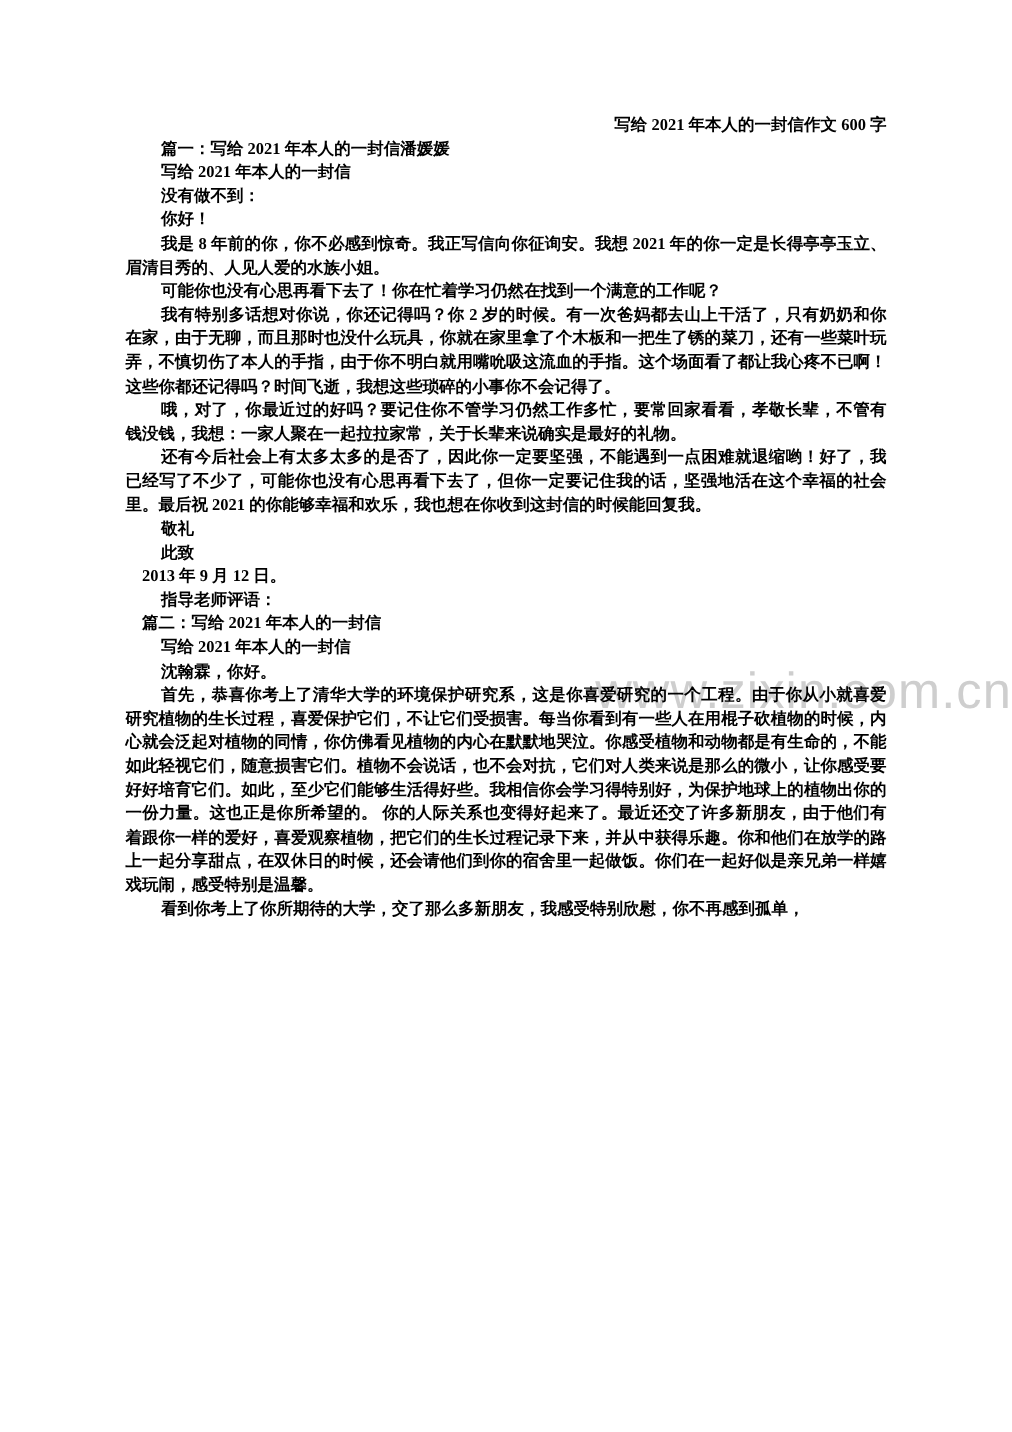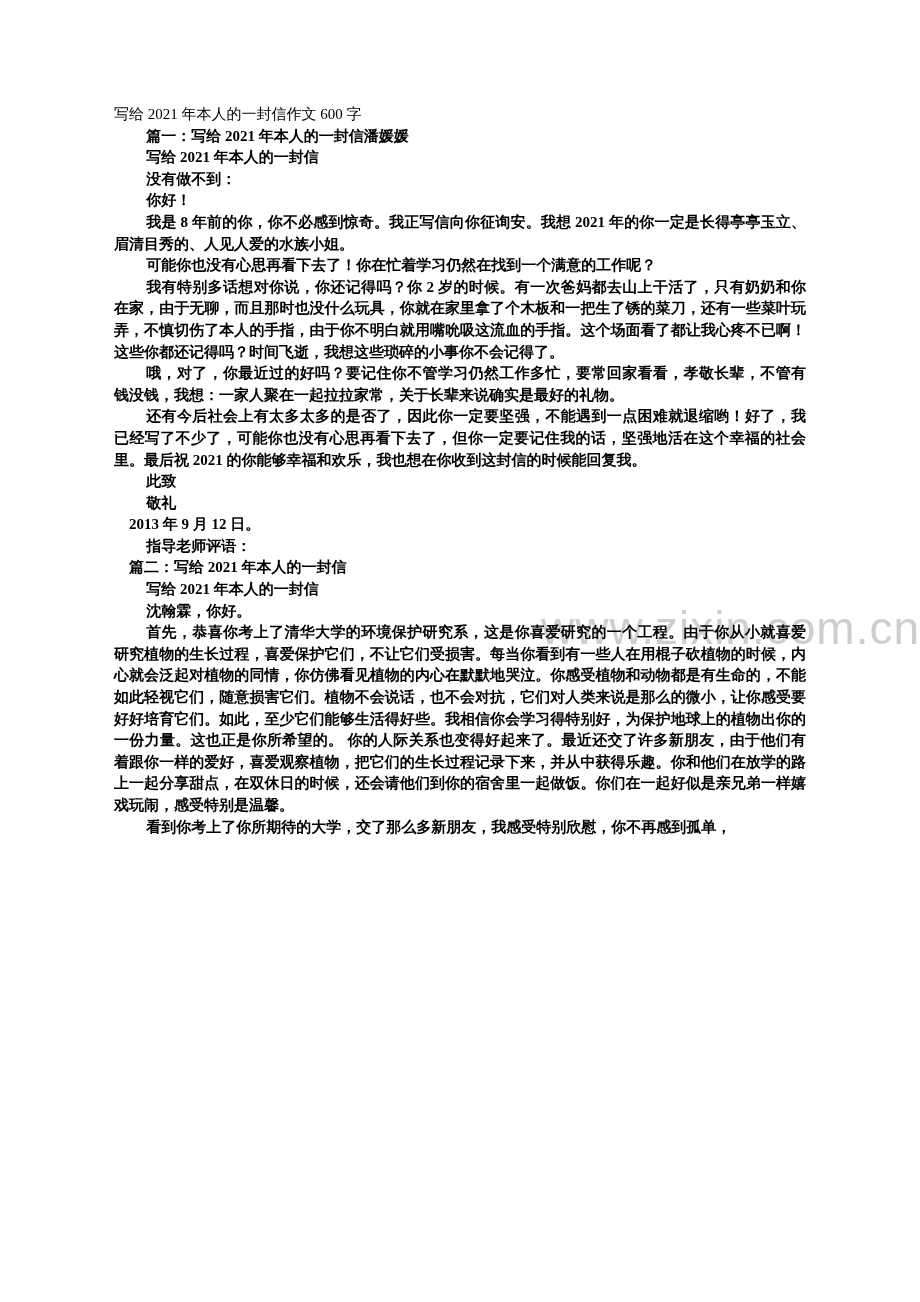--- a/index.html
+++ b/index.html
@@ -16,22 +16,22 @@
     background: #ffffff;
     font-family: "Liberation Serif", "DejaVu Serif", serif;
     font-size: 15px;
     line-height: 21.6px;
     color: #000000;
     overflow: hidden;
   }
   .doc-title {
     margin: 0;
     font-size: 15px;
-    font-weight: normal;
-    text-align: left;
+    font-weight: bold;
+    text-align: right;
     text-indent: 0;
   }
   .doc-body {
     position: relative;
     z-index: 1;
   }
   .doc-body p {
     margin: 0;
     text-align: justify;
     text-justify: inter-ideograph;
@@ -65,22 +65,22 @@
     <div id="paragraphs">
         <p class="indent-2">篇一：写给 2021 年本人的一封信潘媛媛</p>
         <p class="indent-2">写给 2021 年本人的一封信</p>
         <p class="indent-2">没有做不到：</p>
         <p class="indent-2">你好！</p>
         <p class="indent-2">我是 8 年前的你，你不必感到惊奇。我正写信向你征询安。我想 2021 年的你一定是长得亭亭玉立、眉清目秀的、人见人爱的水族小姐。</p>
         <p class="indent-2">可能你也没有心思再看下去了！你在忙着学习仍然在找到一个满意的工作呢？</p>
         <p class="indent-2">我有特别多话想对你说，你还记得吗？你 2 岁的时候。有一次爸妈都去山上干活了，只有奶奶和你在家，由于无聊，而且那时也没什么玩具，你就在家里拿了个木板和一把生了锈的菜刀，还有一些菜叶玩弄，不慎切伤了本人的手指，由于你不明白就用嘴吮吸这流血的手指。这个场面看了都让我心疼不已啊！这些你都还记得吗？时间飞逝，我想这些琐碎的小事你不会记得了。</p>
         <p class="indent-2">哦，对了，你最近过的好吗？要记住你不管学习仍然工作多忙，要常回家看看，孝敬长辈，不管有钱没钱，我想：一家人聚在一起拉拉家常，关于长辈来说确实是最好的礼物。</p>
         <p class="indent-2">还有今后社会上有太多太多的是否了，因此你一定要坚强，不能遇到一点困难就退缩哟！好了，我已经写了不少了，可能你也没有心思再看下去了，但你一定要记住我的话，坚强地活在这个幸福的社会里。最后祝 2021 的你能够幸福和欢乐，我也想在你收到这封信的时候能回复我。</p>
+        <p class="indent-2">敬礼</p>
         <p class="indent-2">此致</p>
-        <p class="indent-2">敬礼</p>
         <p class="indent-1">2013 年 9 月 12 日。</p>
         <p class="indent-2">指导老师评语：</p>
         <p class="indent-1">篇二：写给 2021 年本人的一封信</p>
         <p class="indent-2">写给 2021 年本人的一封信</p>
         <p class="indent-2">沈翰霖，你好。</p>
         <p class="indent-2">首先，恭喜你考上了清华大学的环境保护研究系，这是你喜爱研究的一个工程。由于你从小就喜爱研究植物的生长过程，喜爱保护它们，不让它们受损害。每当你看到有一些人在用棍子砍植物的时候，内心就会泛起对植物的同情，你仿佛看见植物的内心在默默地哭泣。你感受植物和动物都是有生命的，不能如此轻视它们，随意损害它们。植物不会说话，也不会对抗，它们对人类来说是那么的微小，让你感受要好好培育它们。如此，至少它们能够生活得好些。我相信你会学习得特别好，为保护地球上的植物出你的一份力量。这也正是你所希望的。 你的人际关系也变得好起来了。最近还交了许多新朋友，由于他们有着跟你一样的爱好，喜爱观察植物，把它们的生长过程记录下来，并从中获得乐趣。你和他们在放学的路上一起分享甜点，在双休日的时候，还会请他们到你的宿舍里一起做饭。你们在一起好似是亲兄弟一样嬉戏玩闹，感受特别是温馨。</p>
         <p class="indent-2">看到你考上了你所期待的大学，交了那么多新朋友，我感受特别欣慰，你不再感到孤单，</p>
       </div>
   </div>
 </div>

